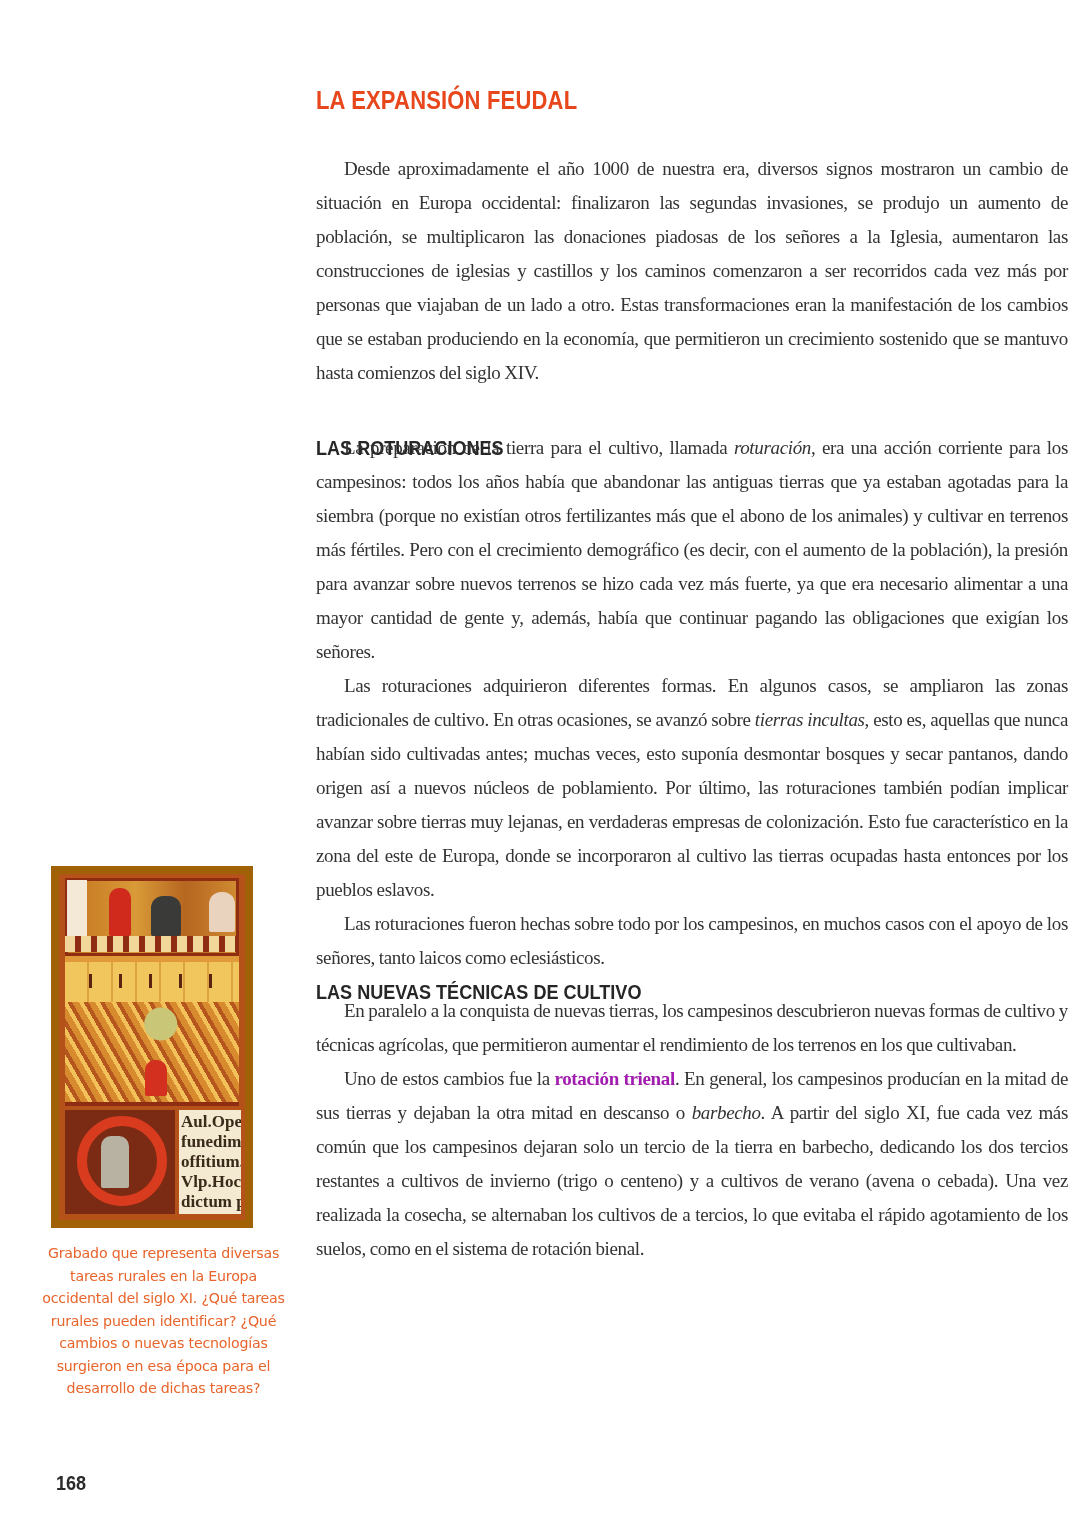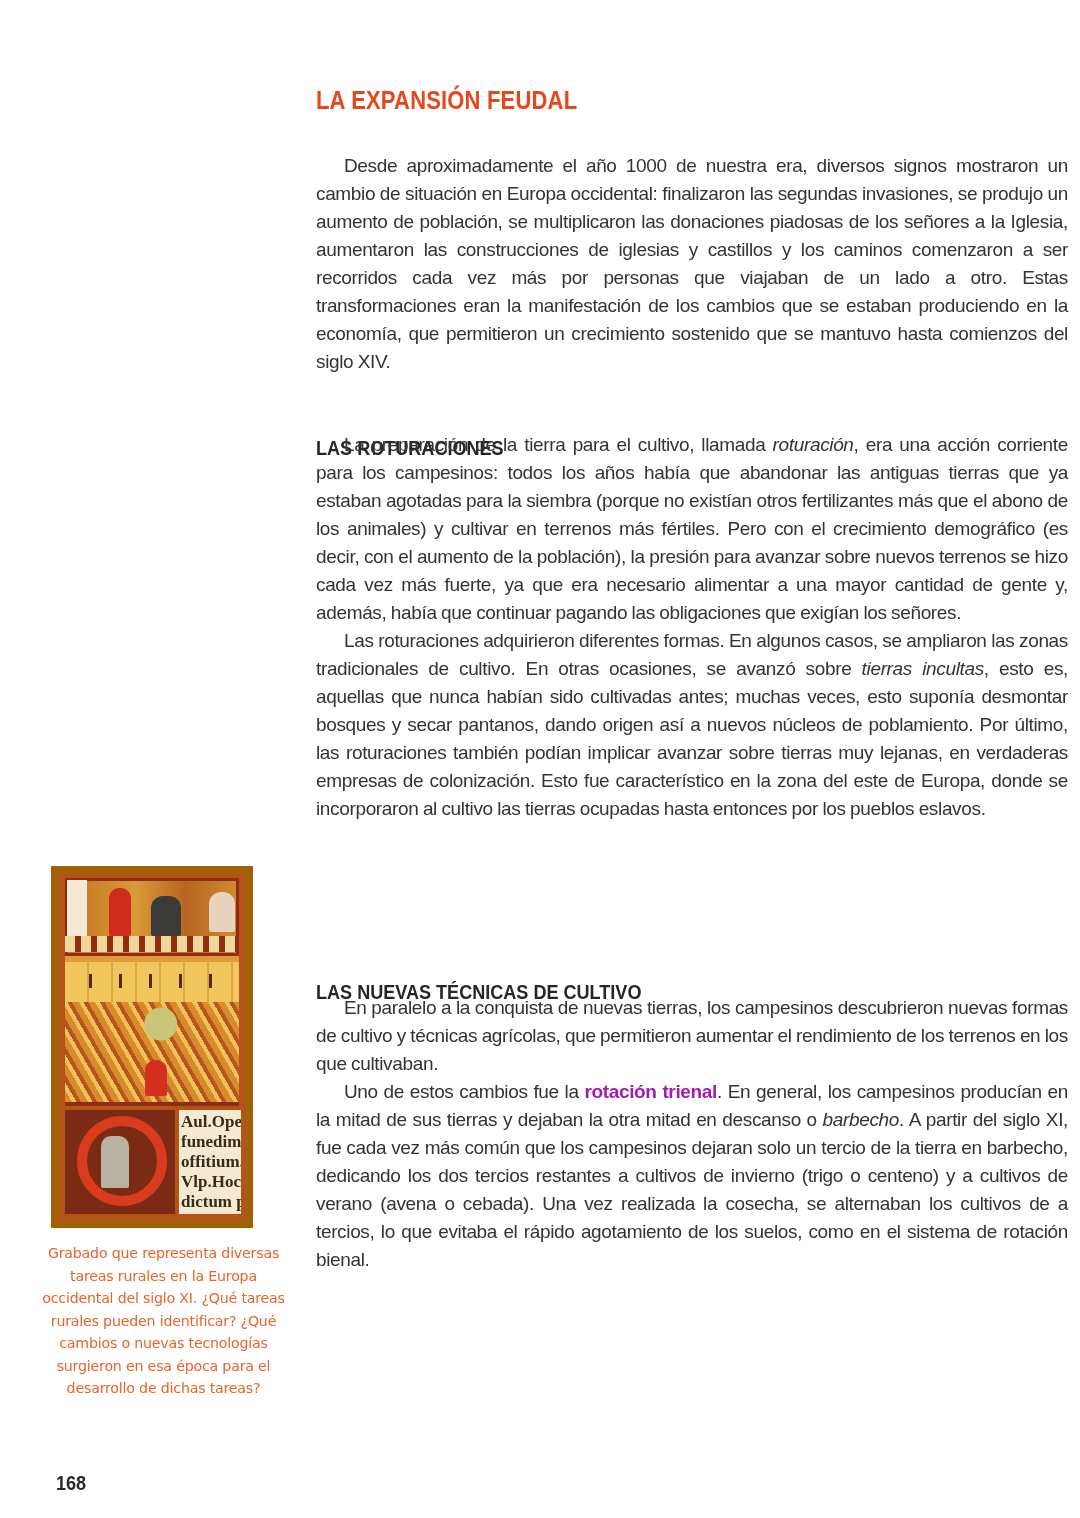--- a/index.html
+++ b/index.html
@@ -28,23 +28,23 @@
       transform: scaleX(0.88);
       transform-origin: left top;
     }
     .text-col {
       position: absolute;
       left: 316px;
       width: 752px;
     }
     .para {
       margin: 0;
-      font-family: Liberation Sans, sans-serif;
+      font-family: Liberation Serif, serif;
       font-size: 19px;
-      line-height: 28px;
+      line-height: 34px;
       color: #333333;
       text-align: justify;
       text-indent: 28px;
       letter-spacing: -0.35px;
       word-spacing: -0.5px;
     }
     .para em { font-style: italic; }
     .para strong { font-weight: bold; color: #a21caf; }
     .section-heading {
       margin: 0;
@@ -185,20 +185,21 @@
 <div class="text-col" id="intro">
   <p class="para">Desde aproximadamente el año 1000 de nuestra era, diversos signos mostraron un cambio de situación en Europa occidental: finalizaron las segundas invasiones, se produjo un aumento de población, se multiplicaron las donaciones piadosas de los señores a la Iglesia, aumentaron las construcciones de iglesias y castillos y los caminos comenzaron a ser recorridos cada vez más por personas que viajaban de un lado a otro. Estas transformaciones eran la manifestación de los cambios que se estaban produciendo en la economía, que permitieron un crecimiento sostenido que se mantuvo hasta comienzos del siglo XIV.</p>
 </div>
 
 <div class="text-col" id="rot-heading">
   <h2 class="section-heading">LAS ROTURACIONES</h2>
 </div>
 <div class="text-col" id="rot-body">
   <p class="para"><span>La preparación de la tierra para el cultivo, llamada </span><em>roturación</em><span>, era una acción corriente para los campesinos: todos los años había que abandonar las antiguas tierras que ya estaban agotadas para la siembra (porque no existían otros fertilizantes más que el abono de los animales) y cultivar en terrenos más fértiles. Pero con el crecimiento demográfico (es decir, con el aumento de la población), la presión para avanzar sobre nuevos terrenos se hizo cada vez más fuerte, ya que era necesario alimentar a una mayor cantidad de gente y, además, había que continuar pagando las obligaciones que exigían los señores.</span></p>
   <p class="para"><span>Las roturaciones adquirieron diferentes formas. En algunos casos, se ampliaron las zonas tradicionales de cultivo. En otras ocasiones, se avanzó sobre </span><em>tierras incultas</em><span>, esto es, aquellas que nunca habían sido cultivadas antes; muchas veces, esto suponía desmontar bosques y secar pantanos, dando origen así a nuevos núcleos de poblamiento. Por último, las roturaciones también podían implicar avanzar sobre tierras muy lejanas, en verdaderas empresas de colonización. Esto fue característico en la zona del este de Europa, donde se incorporaron al cultivo las tierras ocupadas hasta entonces por los pueblos eslavos.</span></p>
+  <p class="para">Las roturaciones fueron hechas sobre todo por los campesinos, en muchos casos con el apoyo de los señores, tanto laicos como eclesiásticos.</p>
 </div>
 
 <div class="text-col" id="tec-heading">
   <h2 class="section-heading">LAS NUEVAS TÉCNICAS DE CULTIVO</h2>
 </div>
 <div class="text-col" id="tec-body">
   <p class="para">En paralelo a la conquista de nuevas tierras, los campesinos descubrieron nuevas formas de cultivo y técnicas agrícolas, que permitieron aumentar el rendimiento de los terrenos en los que cultivaban.</p>
   <p class="para"><span>Uno de estos cambios fue la </span><strong>rotación trienal</strong><span>. En general, los campesinos producían en la mitad de sus tierras y dejaban la otra mitad en descanso o </span><em>barbecho</em><span>. A partir del siglo XI, fue cada vez más común que los campesinos dejaran solo un tercio de la tierra en barbecho, dedicando los dos tercios restantes a cultivos de invierno (trigo o centeno) y a cultivos de verano (avena o cebada). Una vez realizada la cosecha, se alternaban los cultivos de a tercios, lo que evitaba el rápido agotamiento de los suelos, como en el sistema de rotación bienal.</span></p>
 </div>
 

